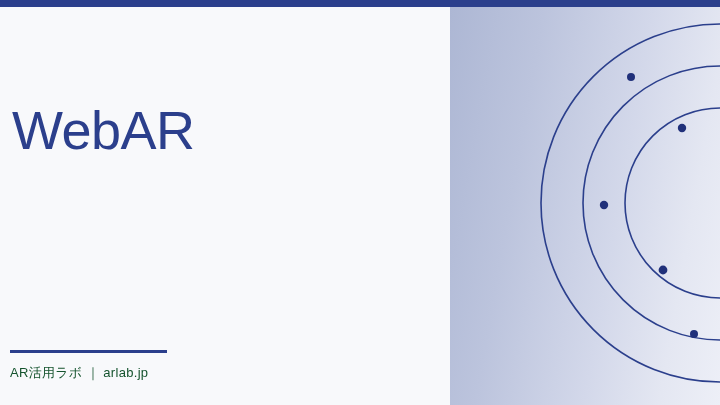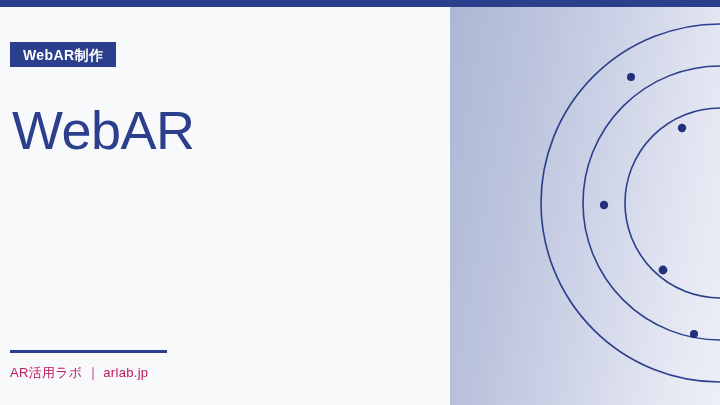--- a/index.html
+++ b/index.html
@@ -102,21 +102,21 @@
   }
   .footer-rule {
     width: 157px;
     height: 3px;
     background: #2b3f8c;
     margin-bottom: 13px;
   }
   .footer-text {
     font-size: 13px;
     font-weight: normal;
-    color: #be185d;
+    color: #14532d;
     letter-spacing: 0.3px;
     line-height: 1;
     white-space: nowrap;
   }
 </style>
 </head>
 <body>
 
 <div class="slide">
 
@@ -134,23 +134,20 @@
         <circle cx="232" cy="121" r="4.2"></circle>
         <circle cx="154" cy="198" r="4.2"></circle>
         <circle cx="213" cy="263" r="4.4"></circle>
         <circle cx="244" cy="327" r="4.0"></circle>
       </g>
     </svg>
   </div>
 
   <div class="left-panel"></div>
 
-  <div class="badge">
-    <span>WebAR制作</span>
-  </div>
 
   <h1 class="title">WebAR</h1>
 
   <div class="footer">
     <div class="footer-rule"></div>
     <div class="footer-text">AR活用ラボ ｜ arlab.jp</div>
   </div>
 
 </div>
 

